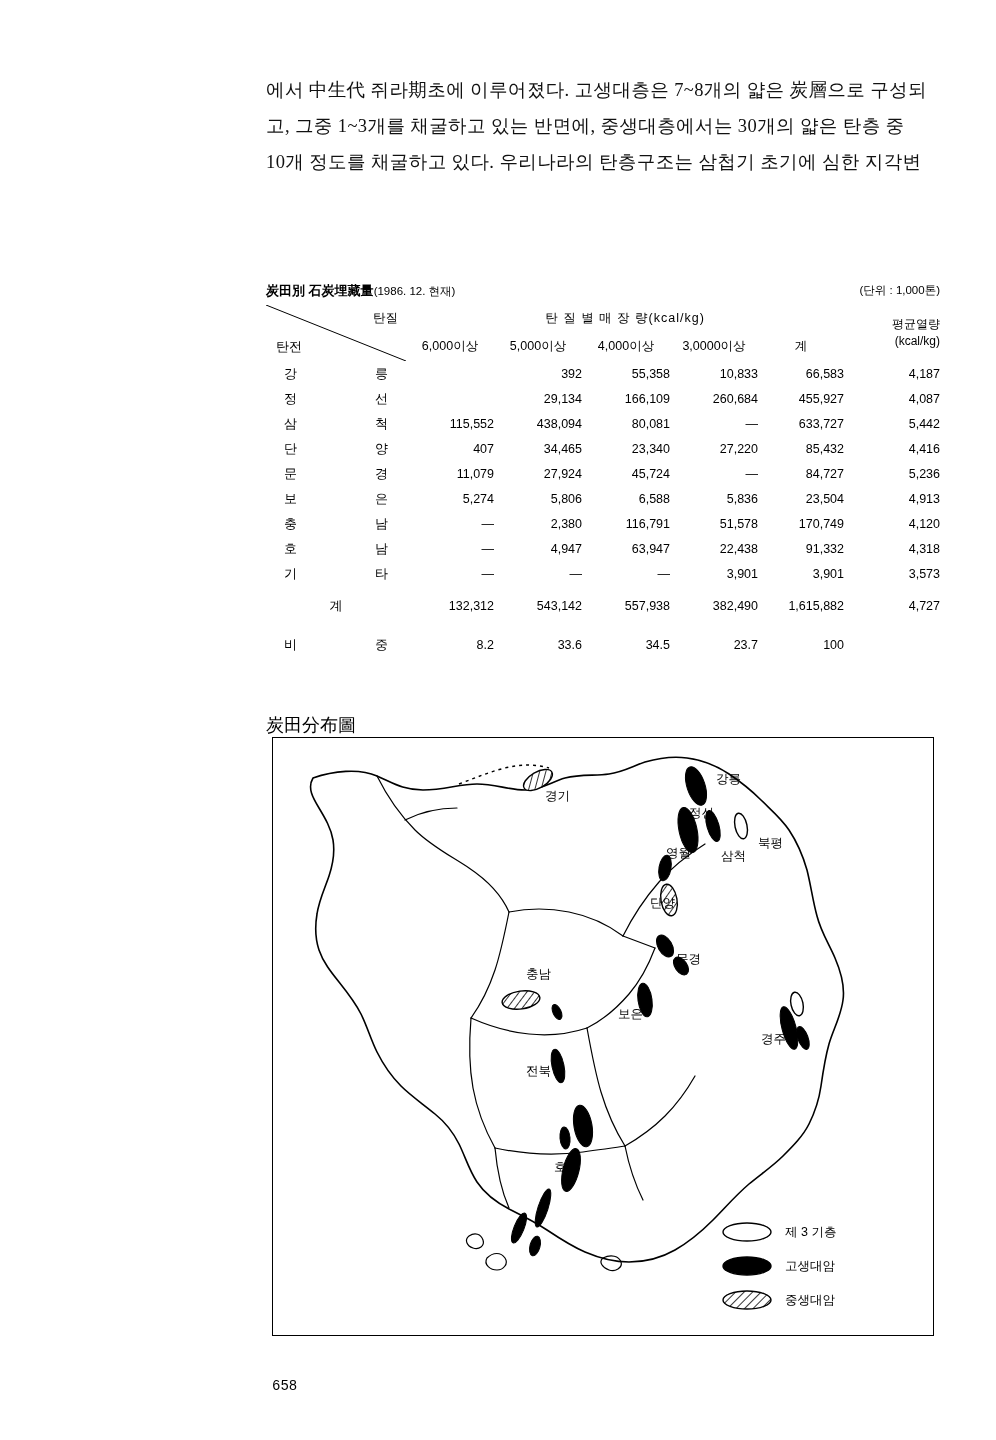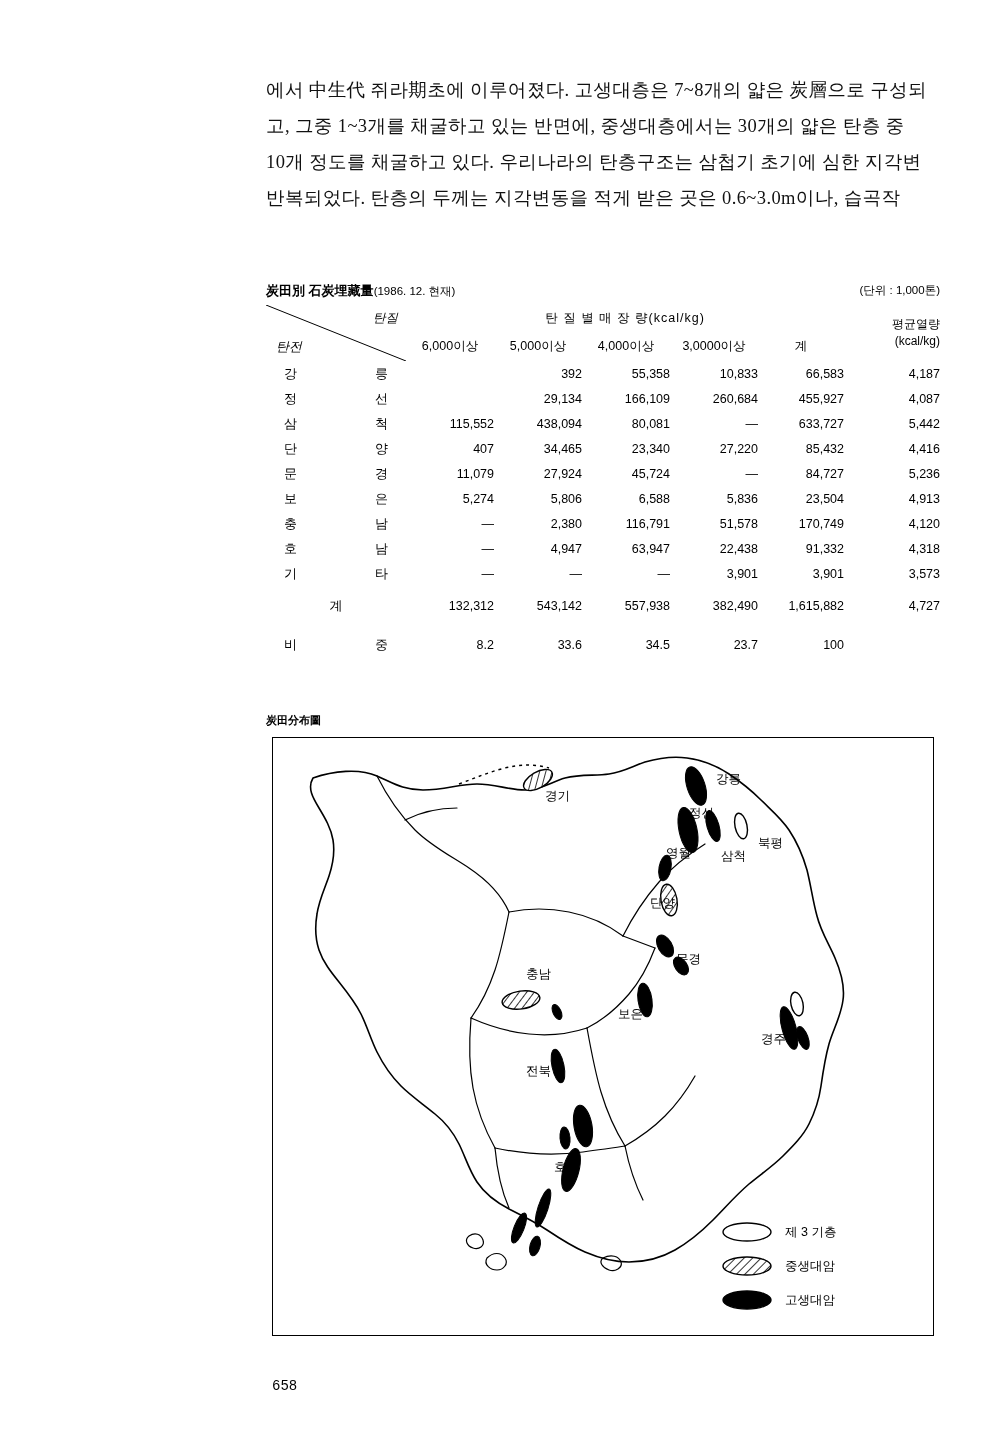--- a/index.html
+++ b/index.html
@@ -82,21 +82,20 @@
   .b-bot { border-bottom: 1.6px solid #000; }
   .b-bot-thin { border-bottom: 1px solid #000; }
   .b-left { border-left: 1.6px solid #000; }
   .b-right { border-right: 1.6px solid #000; }
   .b-r-thin { border-right: 1px solid #000; }
 
   .hdr-corner {
     position: relative;
     height: 56px;
     width: 140px;
-    font-style: italic;
   }
   .hdr-corner .diag {
     position: absolute;
     left: 0; top: 0;
     width: 100%; height: 100%;
     overflow: hidden;
   }
   .hdr-corner .lbl-top {
     position: absolute;
     right: 8px;
@@ -149,22 +148,22 @@
     font-size: 13px;
   }
   .row-pad-top td { padding-top: 6px; }
   .row-pad-bot td { padding-bottom: 6px; }
 
   
   .map-caption {
     position: absolute;
     left: 266px;
     top: 713px;
-    font-size: 11px;
-    font-weight: bold;
+    font-size: 18px;
+    font-weight: normal;
   }
   .map-box {
     position: absolute;
     left: 272px;
     top: 737px;
     width: 660px;
     height: 597px;
     border: 1.4px solid #000;
     background: #fff;
     overflow: hidden;
@@ -209,21 +208,20 @@
 </style>
 </head>
 <body>
 
 <div class="page">
 
   <div class="para">
     <span class="ln">에서 中生代 쥐라期초에 이루어졌다. 고생대층은 7~8개의 얇은 炭層으로 구성되</span>
     <span class="ln">고, 그중 1~3개를 채굴하고 있는 반면에, 중생대층에서는 30개의 얇은 탄층 중</span>
     <span class="ln">10개 정도를 채굴하고 있다. 우리나라의 탄층구조는 삼첩기 초기에 심한 지각변</span>
-    <span class="ln">반복되었다. 탄층의 두께는 지각변동을 적게 받은 곳은 0.6~3.0m이나, 습곡작</span>
   </div>
 
   <div class="tbl-caption">
     <span>炭田別 石炭埋藏量</span><span class="small">(1986. 12. 현재)</span>
     <span class="tbl-unit">(단위 : 1,000톤)</span>
   </div>
 
   <div class="tbl-wrap">
     <table class="coal">
       <colgroup>
@@ -531,37 +529,37 @@
         <span class="legend-sym">
           <svg width="52" height="22" viewBox="0 0 52 22">
               <ellipse cx="26" cy="11" rx="24" ry="9" fill="#fff" stroke="#000" stroke-width="1.4"></ellipse>
             </svg>
         </span>
         <span class="legend-label">제 3 기층</span>
       </div>
       <div class="legend-row">
         <span class="legend-sym">
           <svg width="52" height="22" viewBox="0 0 52 22">
+              <ellipse cx="26" cy="11" rx="24" ry="9" fill="#000" stroke="#000" stroke-width="1.4"></ellipse>
+            </svg>
+        </span>
+        <span class="legend-label">고생대암</span>
+      </div>
+      <div class="legend-row">
+        <span class="legend-sym">
+          <svg width="52" height="22" viewBox="0 0 52 22">
             <defs>
               <pattern id="hatch2" width="6" height="6" patternUnits="userSpaceOnUse" patternTransform="rotate(45)">
                 <rect width="6" height="6" fill="#fff"></rect>
                 <line x1="0" y1="0" x2="0" y2="6" stroke="#000" stroke-width="1.6"></line>
               </pattern>
             </defs>
             <ellipse cx="26" cy="11" rx="24" ry="9" fill="url(#hatch2)" stroke="#000" stroke-width="1.4"></ellipse>
           </svg>
         </span>
         <span class="legend-label">중생대암</span>
       </div>
-      <div class="legend-row">
-        <span class="legend-sym">
-          <svg width="52" height="22" viewBox="0 0 52 22">
-              <ellipse cx="26" cy="11" rx="24" ry="9" fill="#000" stroke="#000" stroke-width="1.4"></ellipse>
-            </svg>
-        </span>
-        <span class="legend-label">고생대암</span>
-      </div>
     </div>
   </div>
 
   <div class="page-num">658</div>
 
 </div>
 
 </body></html>

